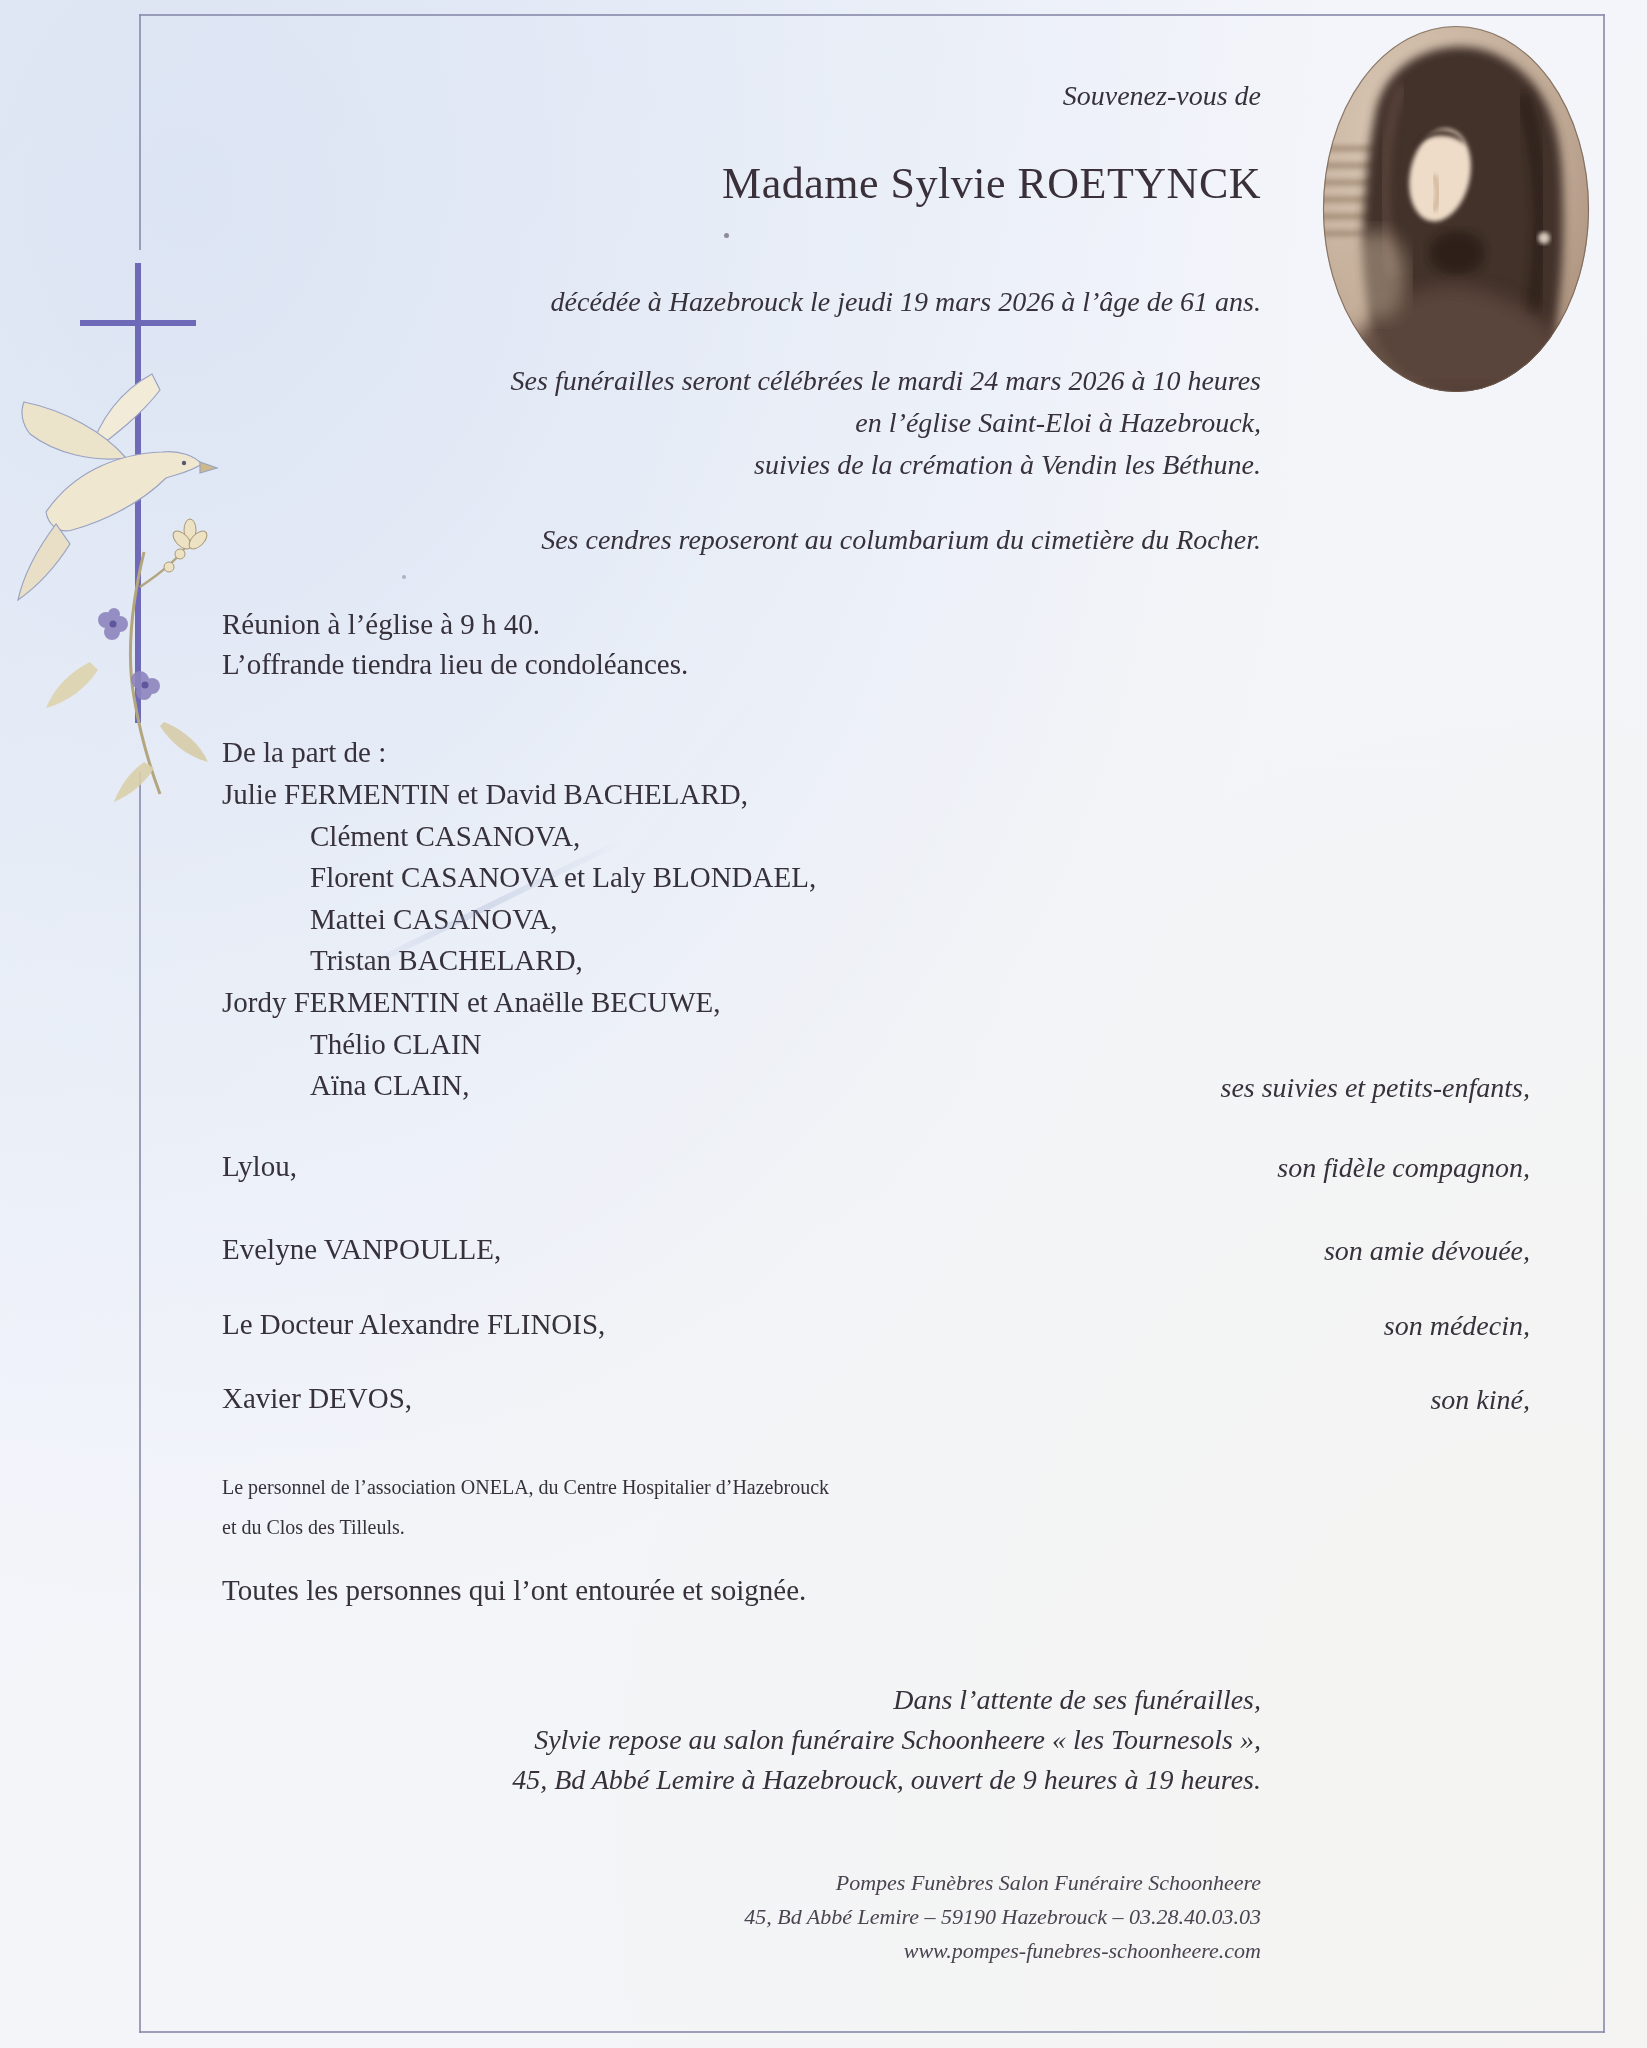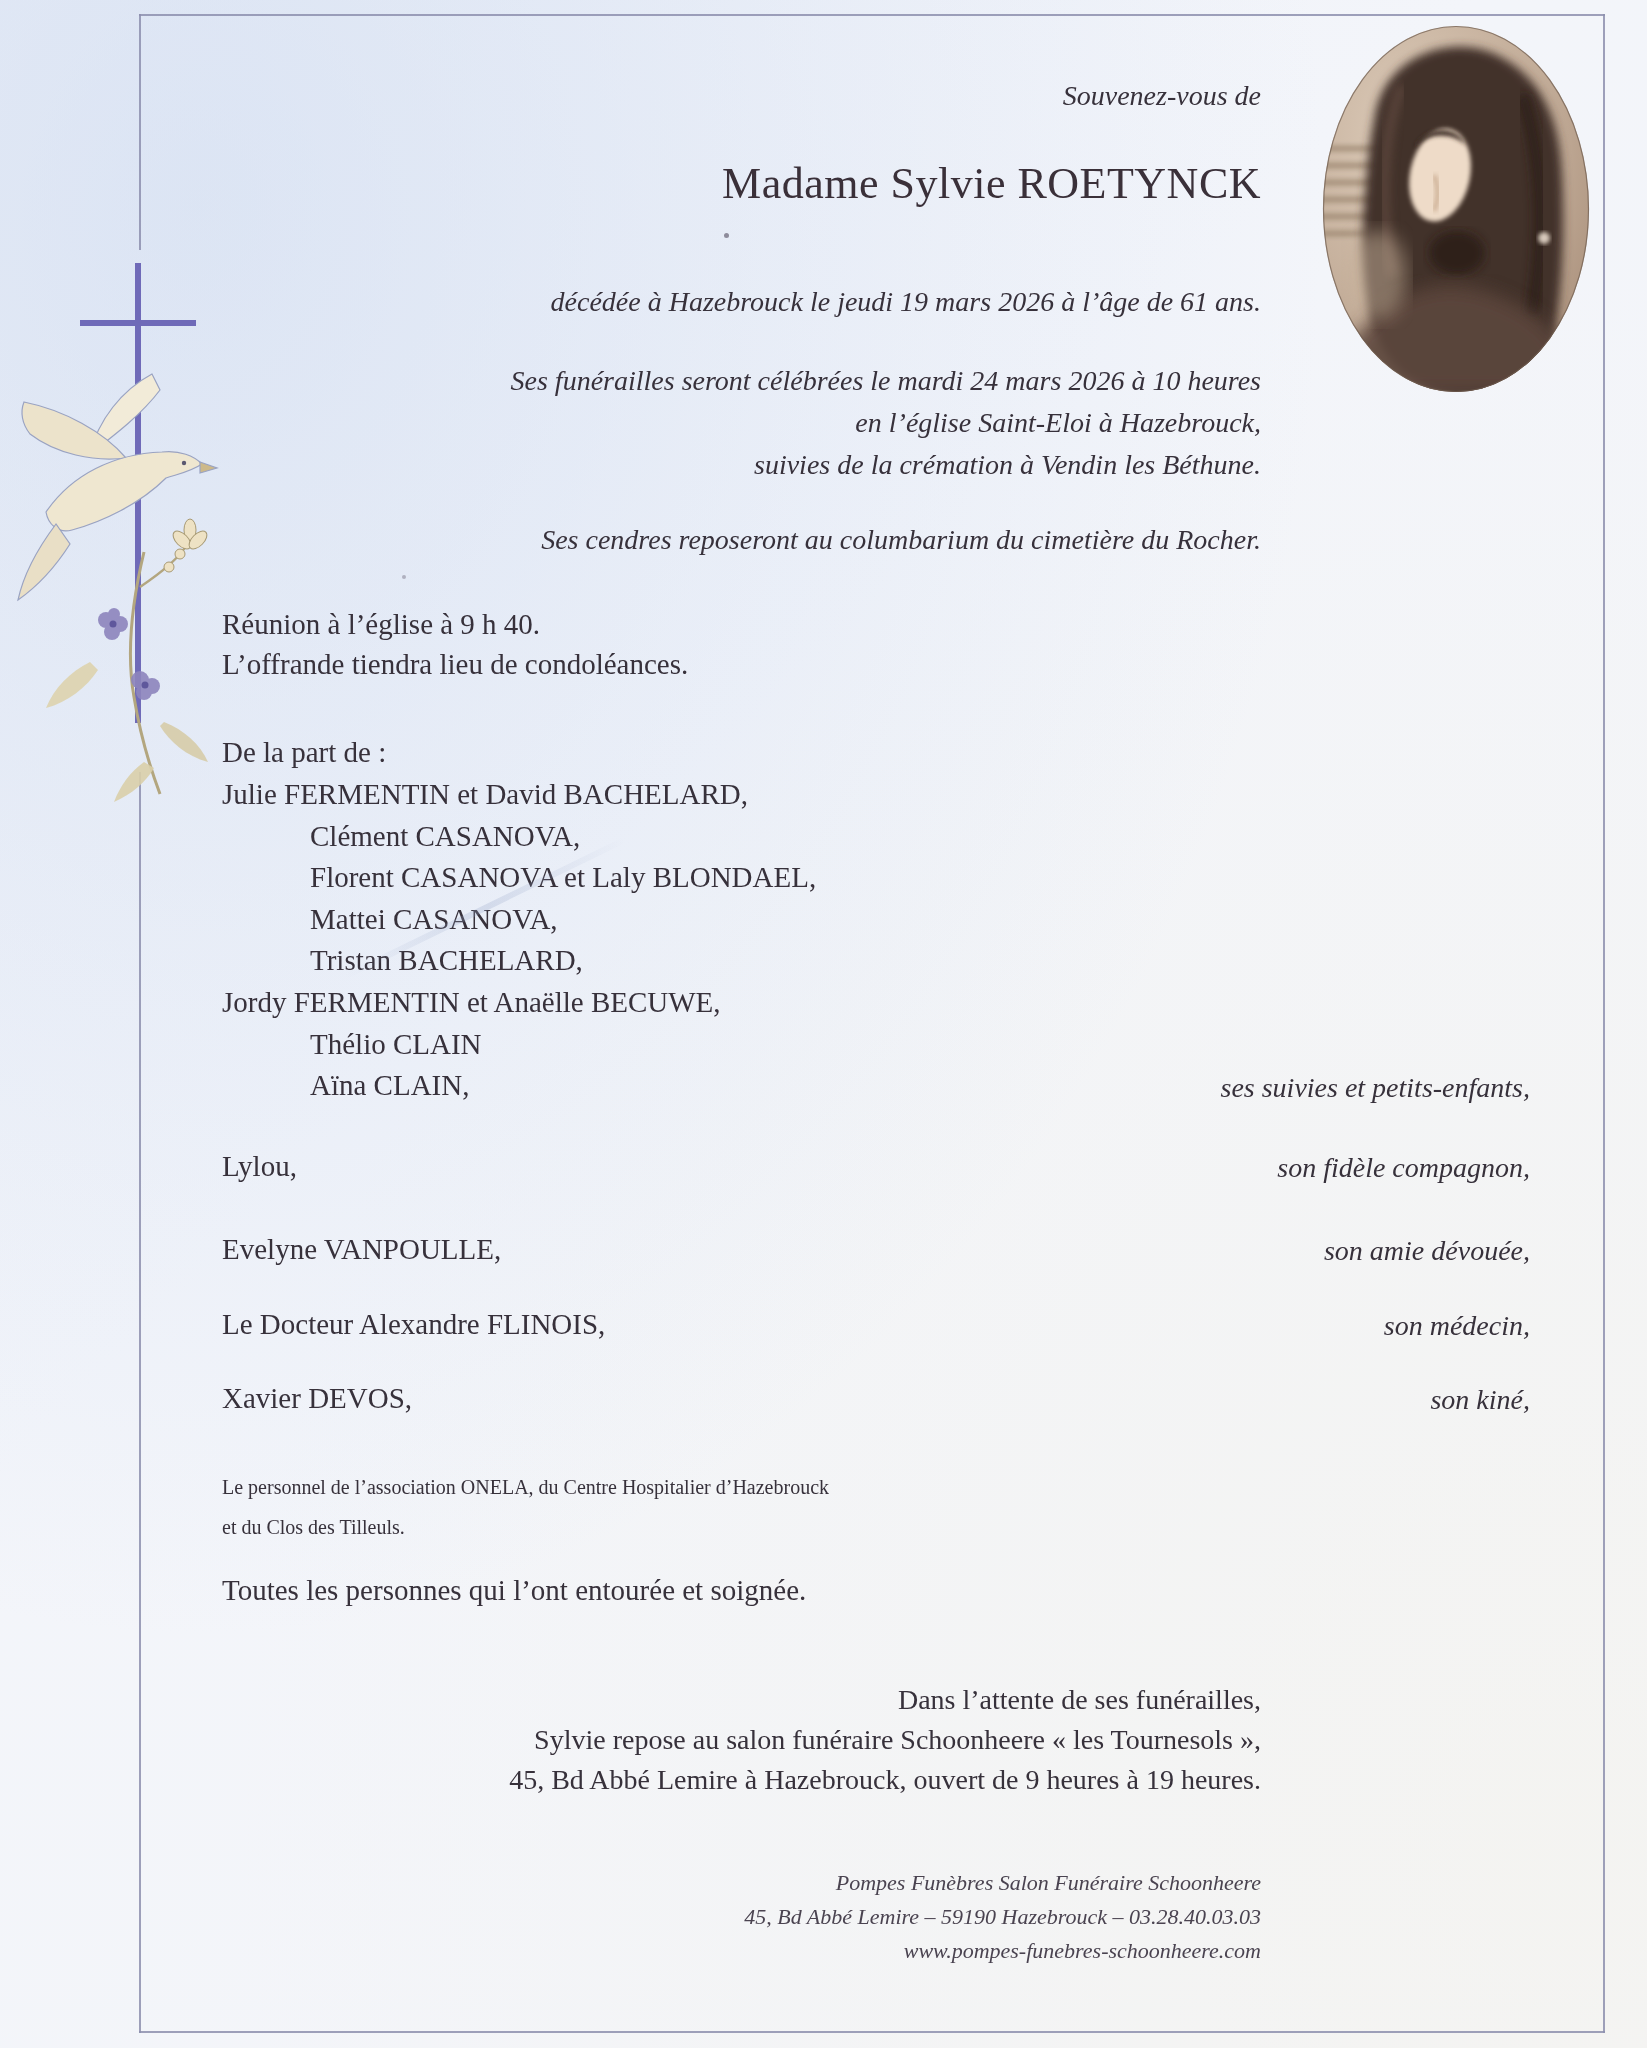--- a/index.html
+++ b/index.html
@@ -25,21 +25,21 @@
   
   .cross-v{left:135px;top:263px;width:6px;height:460px;background:#6f6ab8;}
   .cross-h{left:80px;top:320px;width:116px;height:6px;background:#6f6ab8;}
   
   .center-col{left:140px;width:1100px;text-align:right;padding-left:21px;}
   .intro{top:80px;font-style:italic;font-size:28px;}
   .title{top:158px;font-size:44px;letter-spacing:0.5px;color:#3a3039;}
   .death{top:286px;font-style:italic;font-size:28px;}
   .funeral{top:360px;font-style:italic;font-size:28px;line-height:42px;}
   .ashes{top:524px;font-style:italic;font-size:28px;}
-  .repose{top:1680px;font-size:28px;line-height:40px;}
+  .repose{top:1680px;font-style:italic;font-size:28px;line-height:40px;}
   .footer{top:1866px;font-style:italic;font-size:22px;line-height:34px;color:#4a4350;}
   
   .left-line{left:222px;font-size:29px;white-space:nowrap;}
   .meeting{top:608px;}
   .offering{top:648px;}
   .from-label{top:736px;}
   .family{left:222px;right:117px;top:774px;font-size:29px;}
   .fam-row{position:relative;height:41.6px;line-height:41.6px;white-space:nowrap;}
   .fam-row .indent{margin-left:88px;}
   .fam-row .relation{position:absolute;right:0;top:2px;font-style:italic;font-size:28px;}

